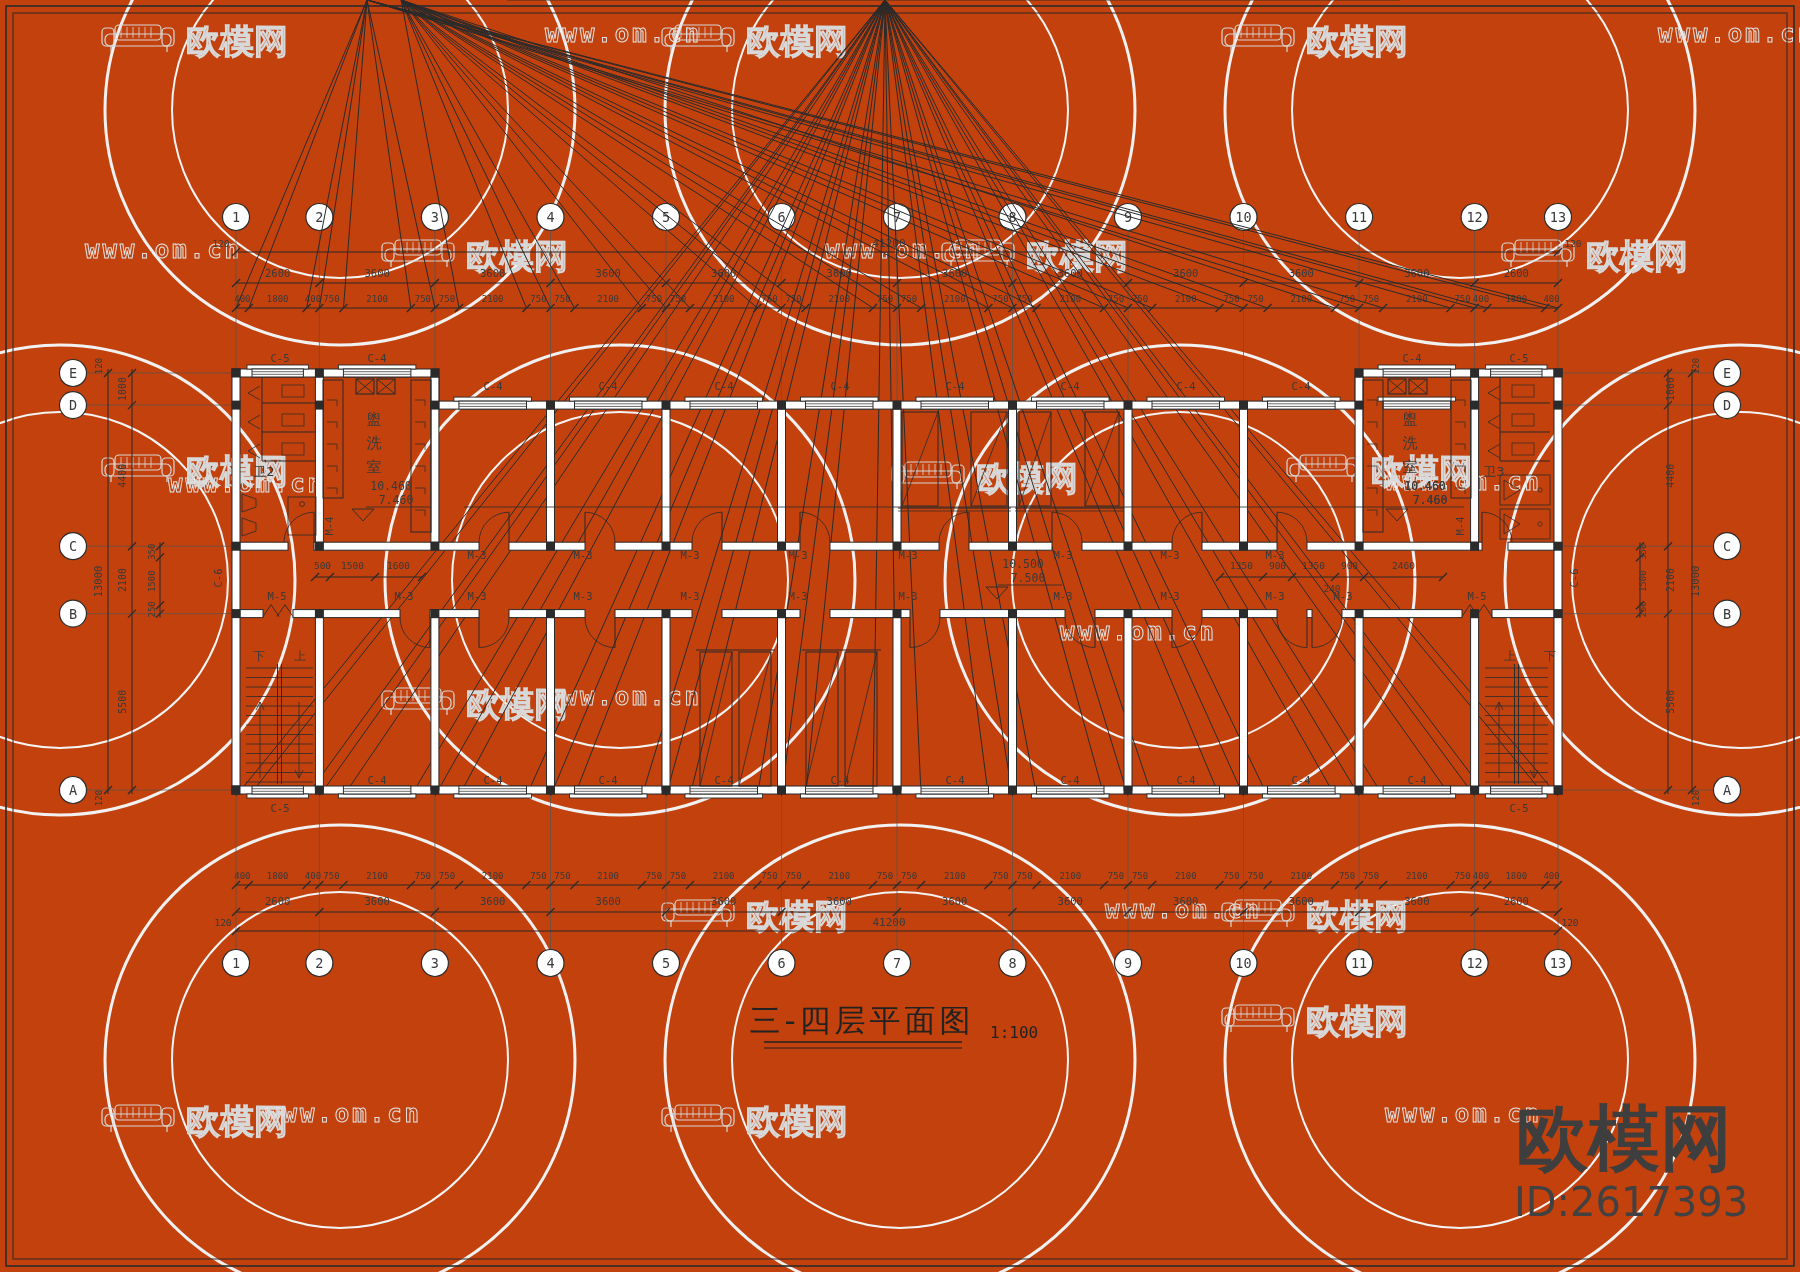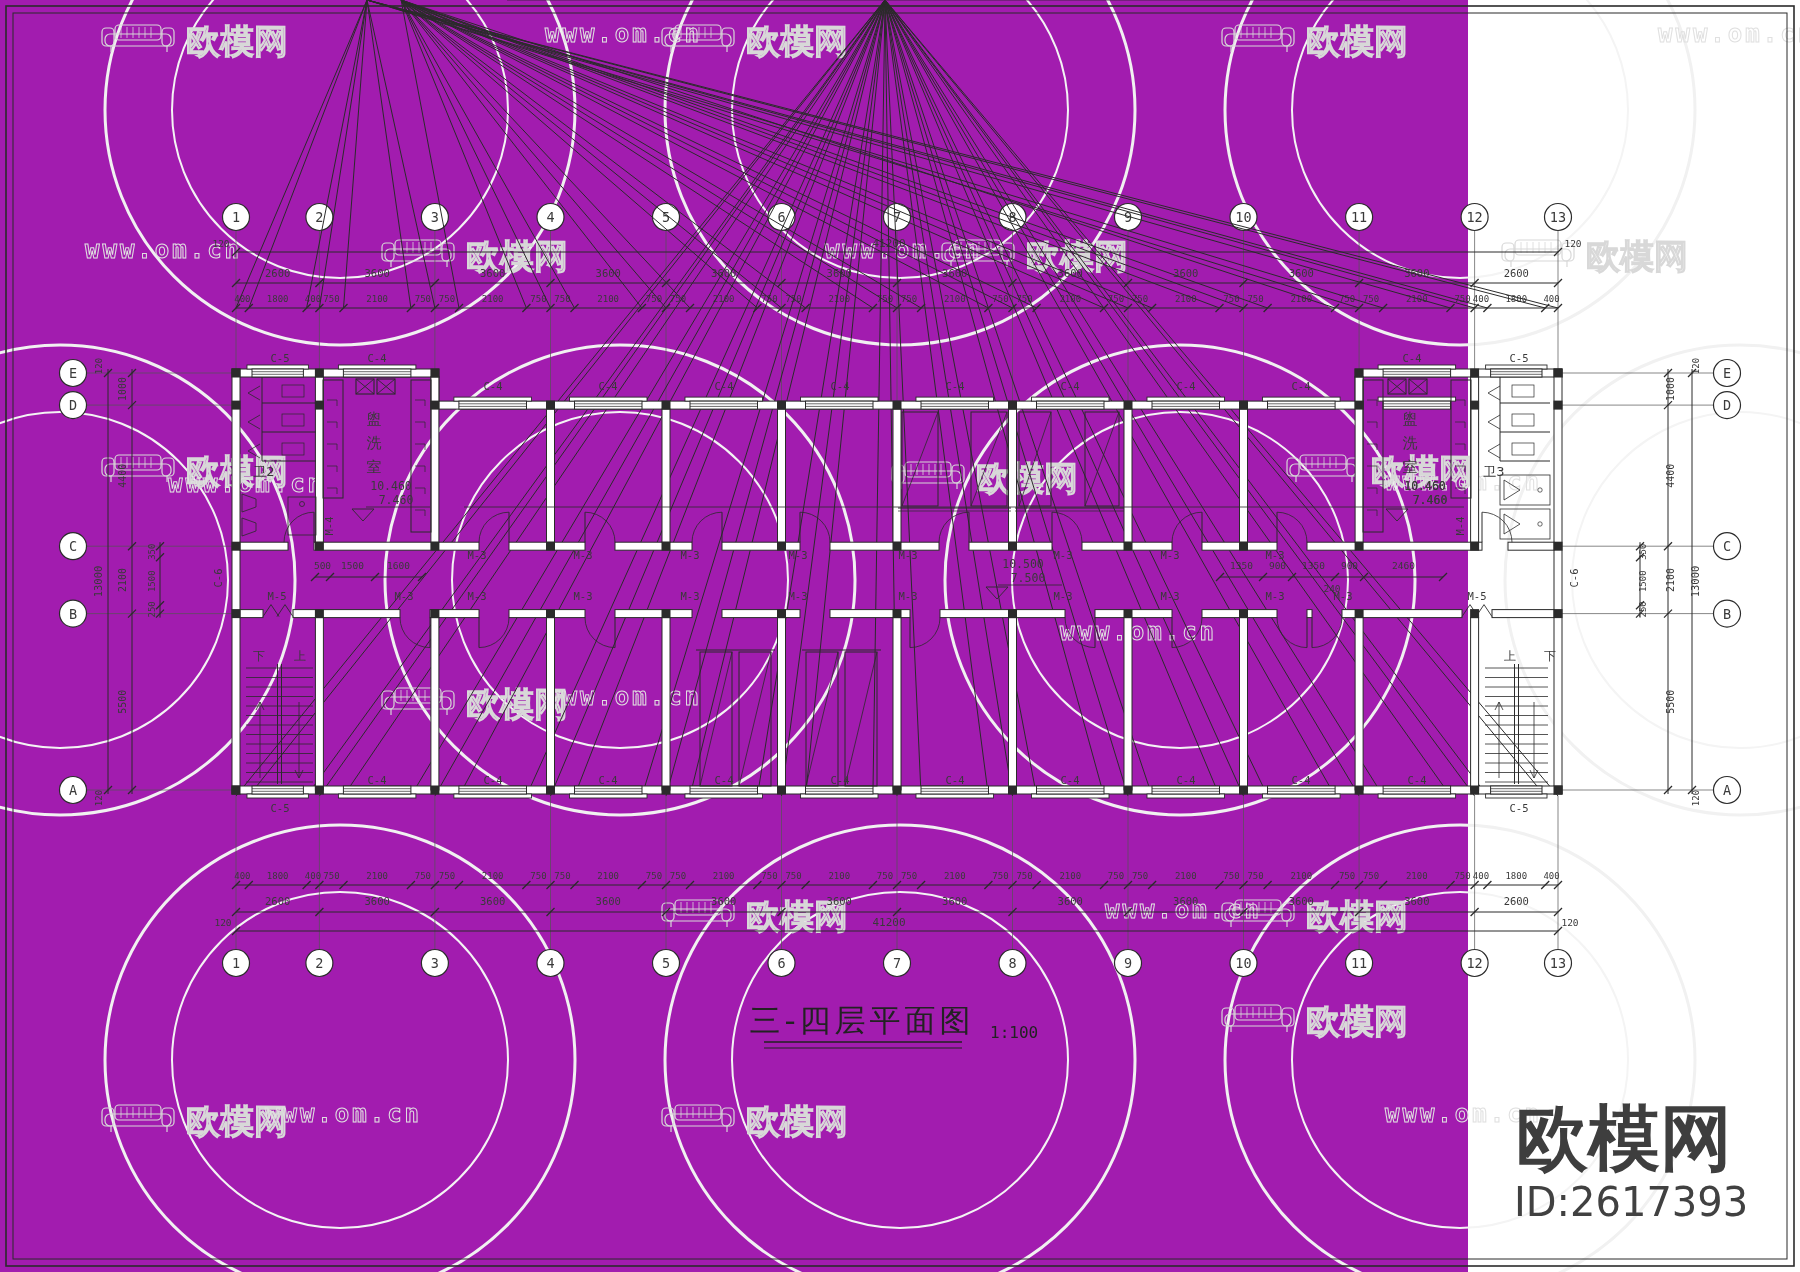--- a/index.html
+++ b/index.html
@@ -1,18 +1,18 @@
 <!DOCTYPE html>
 <html><head>
 <meta charset="utf-8">
 <style>
   html,body{margin:0;padding:0;background:#fff;}
   body{width:1800px;height:1272px;overflow:hidden;
        font-family:"DejaVu Sans",sans-serif;}
-  .canvas{position:relative;width:1468px;height:1272px;background:#a21caf;}
+  .canvas{position:relative;width:1800px;height:1272px;background:#c2410c;}
   svg{position:absolute;left:0;top:0;}
   svg text{user-select:none;}
 </style>
 </head>
 <body>
 
 <div class="canvas">
   <svg id="plan" width="1800" height="1272" viewBox="0 0 1800 1272">
     <g id="gen">
         <g>

